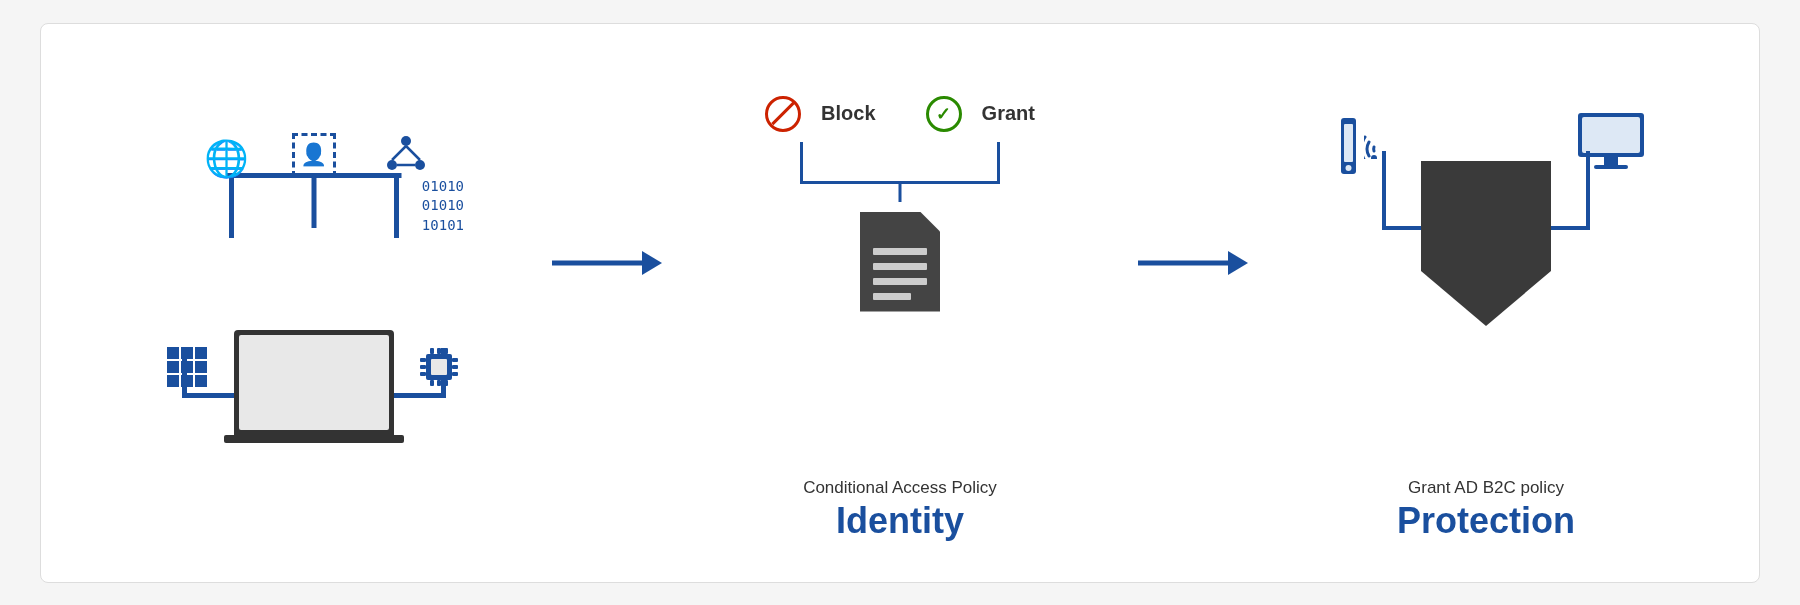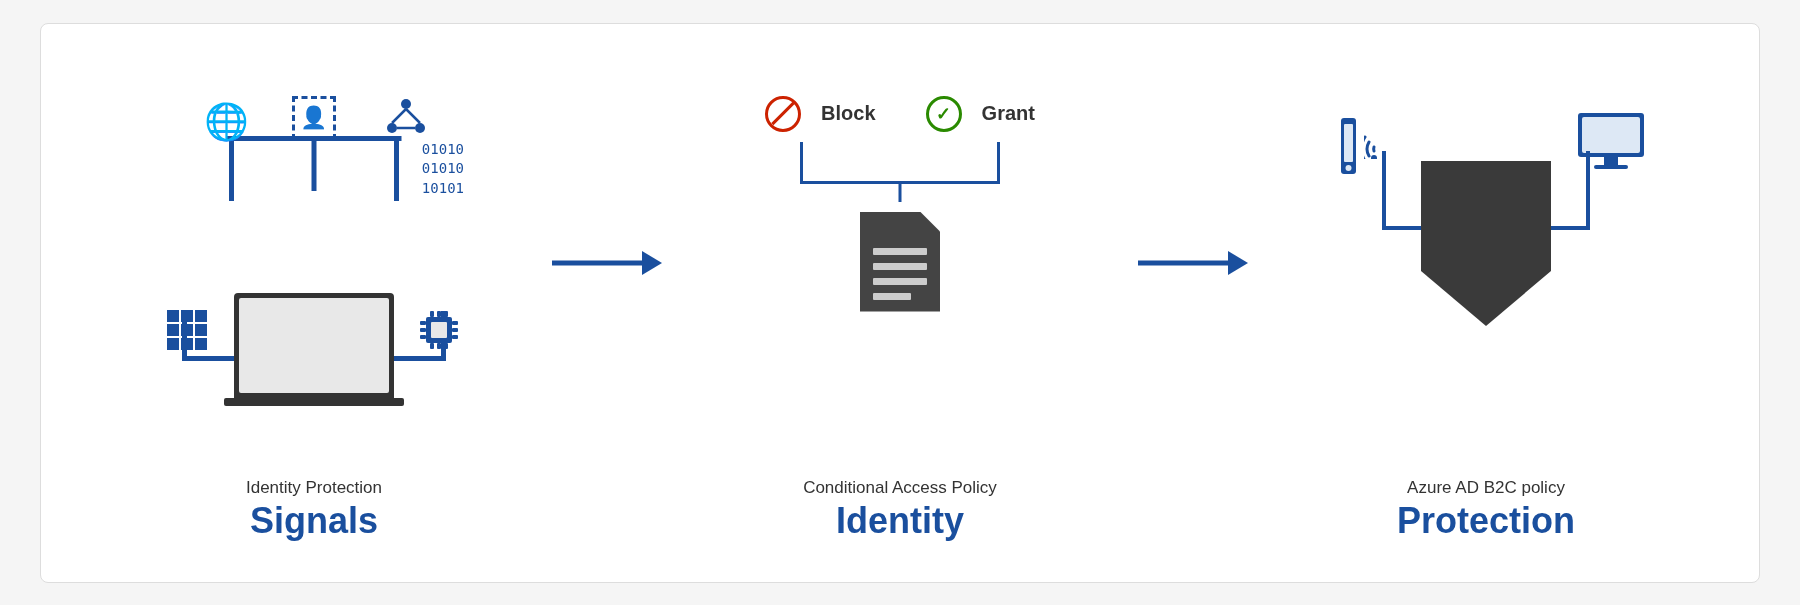--- a/index.html
+++ b/index.html
@@ -460,24 +460,20 @@
         </div>
 
         <div class="laptop-screen-outer">
           <div class="laptop-screen-inner"></div>
         </div>
 
         <div class="laptop-base"></div>
 
       </div>
     </div>
-    <div class="label-area">
-      <span class="sub-label">Identity Protection</span>
-      <span class="main-label">Signals</span>
-    </div>
   </div>
 
   <div class="arrow-col">
     <svg class="arrow-svg" viewBox="0 0 110 40" xmlns="http://www.w3.org/2000/svg">
       <line x1="0" y1="20" x2="90" y2="20" stroke="#1a4f9e" stroke-width="5"></line>
       <polygon points="90,8 110,20 90,32" fill="#1a4f9e"></polygon>
     </svg>
   </div>
 
   <div class="column">
@@ -567,18 +563,18 @@
 
         <div style="position:absolute; top:55px; left:50%; transform:translateX(-50%); z-index:2;">
           <svg width="150" height="180" viewBox="0 0 150 180">
             <path d="M75,175 L10,120 L10,10 L140,10 L140,120 Z" fill="#3a3a3a"></path>
           </svg>
         </div>
 
       </div>
     </div>
     <div class="label-area">
-      <span class="sub-label">Azure AD B2C policy</span>
+      <span class="sub-label">Grant AD B2C policy</span>
       <span class="main-label">Protection</span>
     </div>
   </div>
 
 </div>
 
 </body></html>

